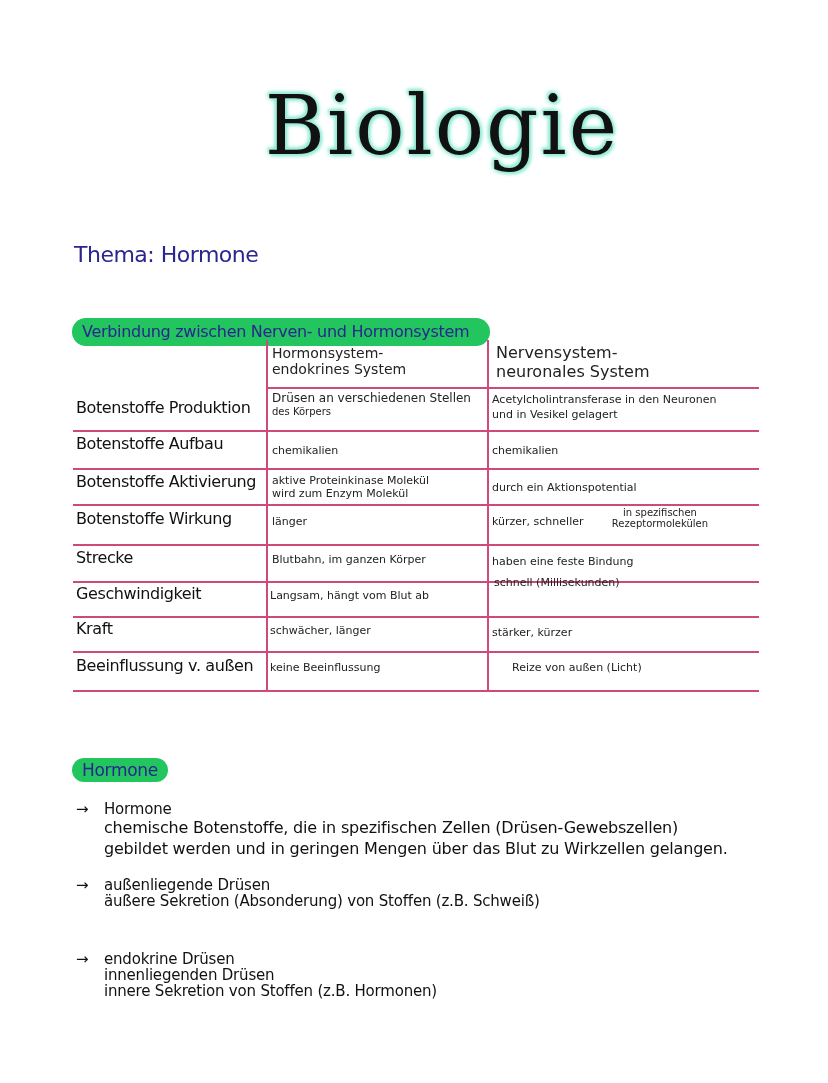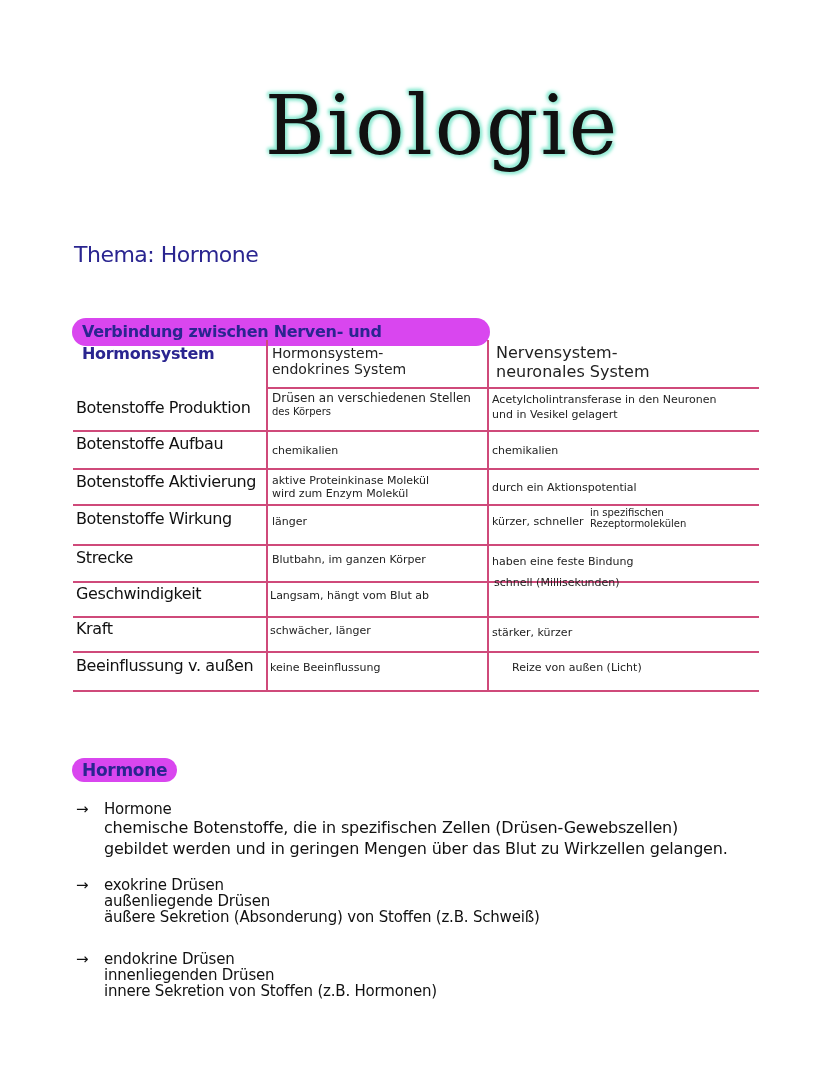--- a/index.html
+++ b/index.html
@@ -12,22 +12,22 @@
     font-family: "DejaVu Serif", serif; font-size: 82px; font-weight: 400;
     letter-spacing: 2px; color: #111;
     text-shadow: 0 0 4px #8ee9d2, 0 0 6px #8ee9d2, 2px 2px 3px #a6f0dd, -2px -2px 3px #a6f0dd;
     padding-left: 28px;
   }
   .topic {
     left: 74px; top: 242px; font-size: 22px; color: #2a2590;
     font-family: "DejaVu Sans", sans-serif; letter-spacing: -0.5px;
   }
   .pill {
-    background: #d946ef; border-radius: 14px; color: #2a2590;
-    font-size: 16px; padding: 3px 10px; letter-spacing: -0.3px; font-weight: bold;
+    background: #22c55e; border-radius: 14px; color: #2a2590;
+    font-size: 16px; padding: 3px 10px; letter-spacing: -0.3px;
   }
   .pill.big { left: 72px; top: 318px; width: 398px; height: 22px; line-height: 22px; }
   .pill.small { left: 72px; top: 758px; height: 24px; line-height: 24px; padding: 0 10px; font-size: 17px; }
 
   
   .hline { height: 2px; background: #cf4a7a; left: 73px; width: 686px; }
   .vline { width: 2px; background: #cf4a7a; }
   .hdr { font-size: 14px; line-height: 16px; color: #222; }
   .label { font-size: 16px; color: #111; left: 76px; letter-spacing: -0.4px; text-align: center; }
   .cell { font-size: 11px; line-height: 13px; color: #222; }
@@ -94,21 +94,21 @@
     <div>durch ein Aktionspotential</div>
   </div>
 
   <div class="abs label" style="top:509px;">Botenstoffe Wirkung</div>
   <div class="abs cell" style="left:272px; top:515px;">
     <div>länger</div>
   </div>
   <div class="abs cell" style="left:492px; top:515px;">
     <span>kürzer, schneller</span>
   </div>
-  <div class="abs cell" style="left:590px; top:507px; width:140px; line-height:11px; font-size:10px; text-align:left;">
+  <div class="abs cell" style="left:590px; top:507px; width:140px; line-height:11px; font-size:10px; text-align:center;">
     <span>in spezifischen Rezeptormolekülen</span>
   </div>
 
   <div class="abs label" style="top:548px;">Strecke</div>
   <div class="abs cell" style="left:272px; top:553px;">
     <div>Blutbahn, im ganzen Körper</div>
   </div>
   <div class="abs cell" style="left:492px; top:555px;">
     <div>haben eine feste Bindung</div>
   </div>
@@ -142,21 +142,20 @@
 
 <div class="abs notes" style="left:104px; top:801px;">
   <span class="arrow">→</span>
   <div>Hormone</div>
   <div style="font-size:16px; line-height:22px;">chemische Botenstoffe, die in spezifischen Zellen (Drüsen-Gewebszellen)</div>
   <div style="font-size:16px; line-height:20px;">gebildet werden und in geringen Mengen über das Blut zu Wirkzellen gelangen.</div>
 </div>
 
 <div class="abs notes" style="left:104px; top:877px;">
   <span class="arrow">→</span>
-  <div>exokrine Drüsen</div>
   <div>außenliegende Drüsen</div>
   <div>äußere Sekretion (Absonderung) von Stoffen (z.B. Schweiß)</div>
 </div>
 
 <div class="abs notes" style="left:104px; top:951px;">
   <span class="arrow">→</span>
   <div>endokrine Drüsen</div>
   <div>innenliegenden Drüsen</div>
   <div>innere Sekretion von Stoffen (z.B. Hormonen)</div>
 </div>

